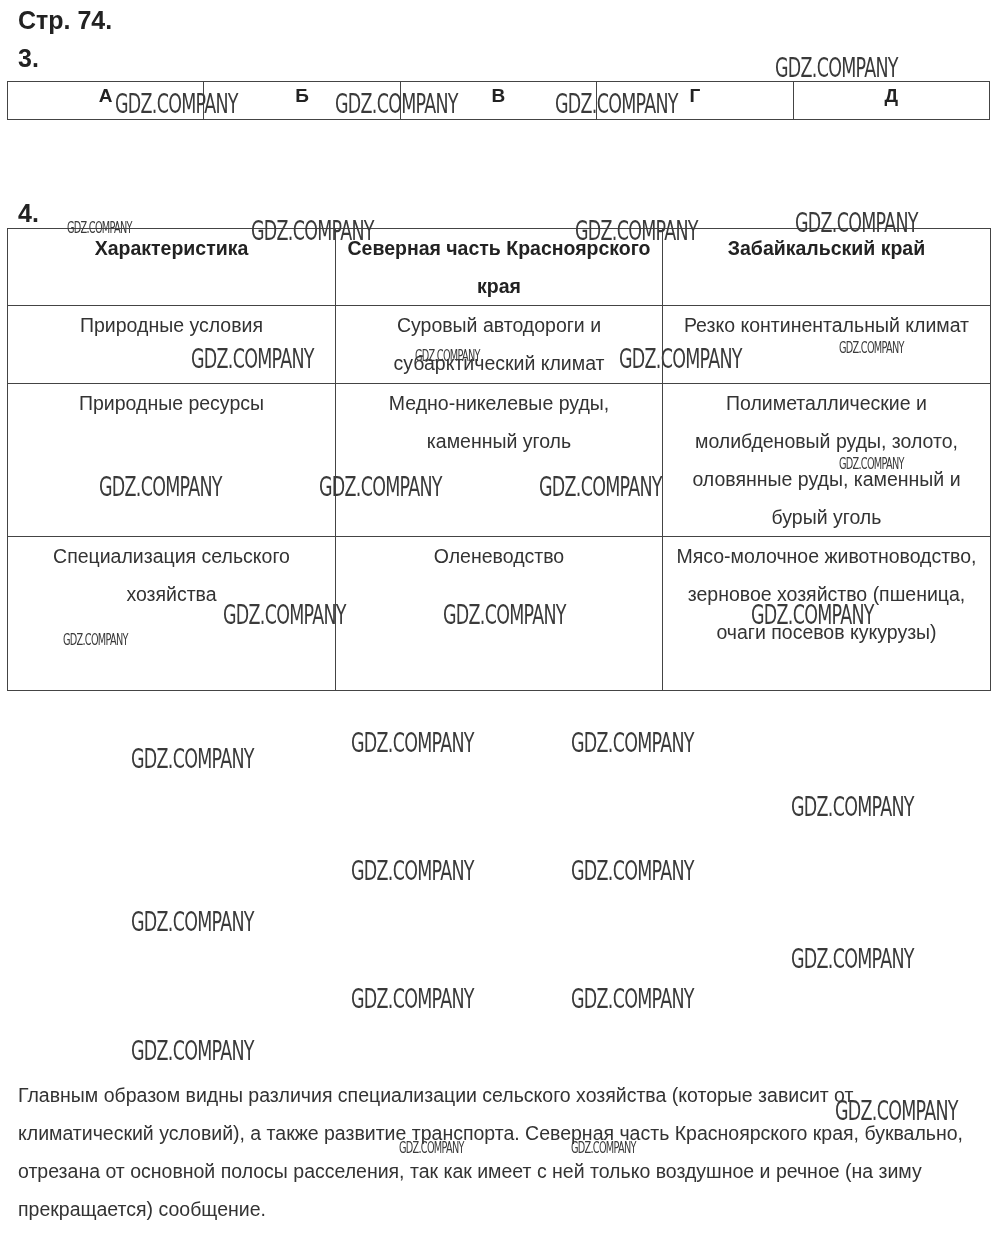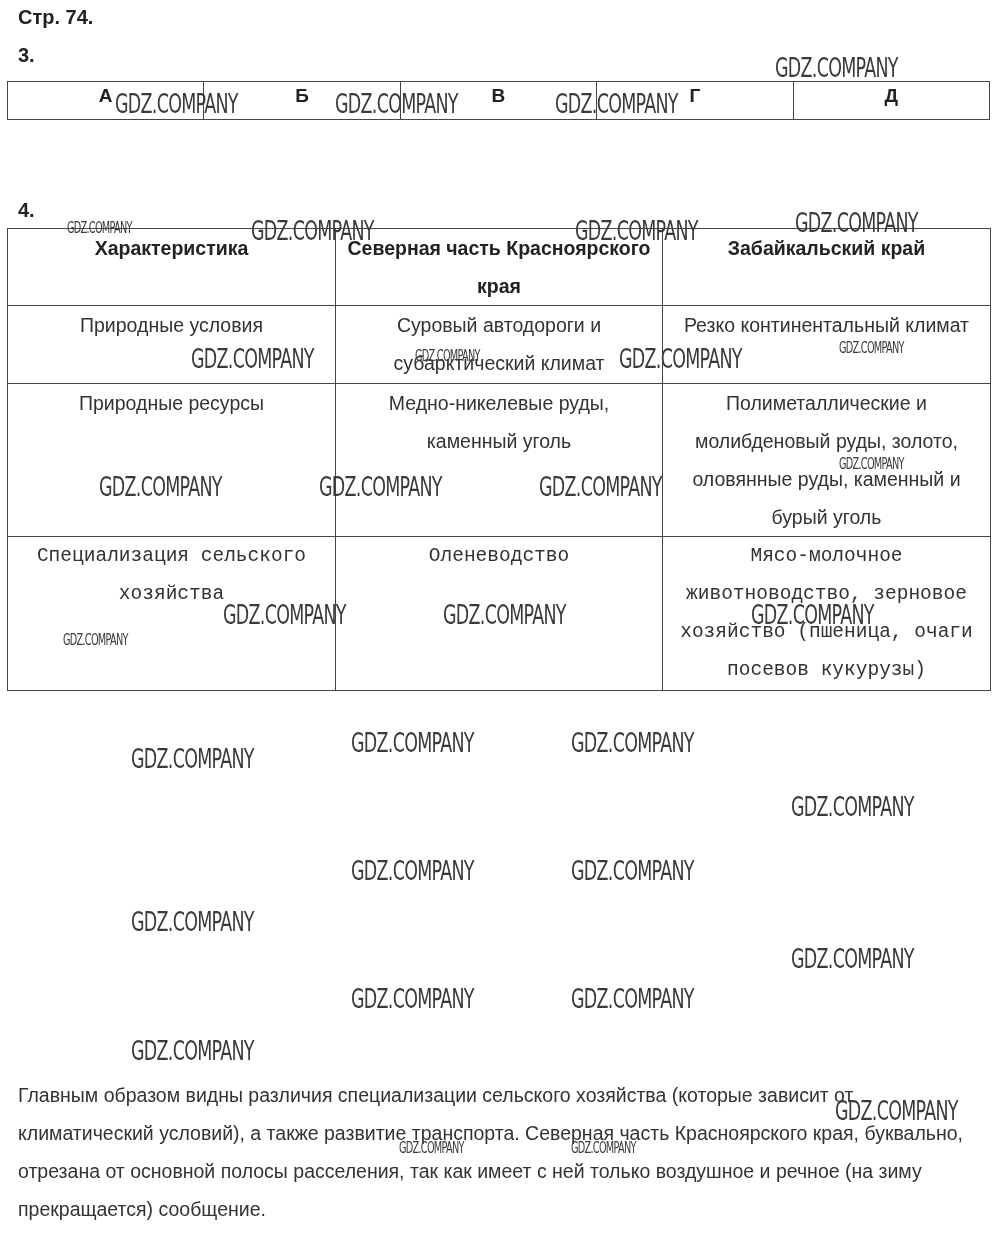--- a/index.html
+++ b/index.html
@@ -1,20 +1,20 @@
 <!DOCTYPE html>
 <html><head>
 <meta charset="utf-8">
 <style>
   html, body { margin: 0; padding: 0; background: #ffffff; }
   body {
     width: 1000px; height: 1233px; position: relative; overflow: hidden;
     font-family: "Liberation Sans", sans-serif; color: #333333;
   }
-  .heading { position: absolute; left: 18px; font-size: 20px; font-weight: bold; color: #222; }
+  .heading { position: absolute; left: 18px; font-size: 25px; font-weight: bold; color: #222; }
   #page-ref { top: 6px; }
   #task3-label { top: 44px; }
   #task4-label { top: 199px; }
 
   table { position: absolute; border-collapse: collapse; table-layout: fixed; }
   td { border: 1px solid #444; text-align: center; vertical-align: top; padding: 0; }
 
   #table3 { left: 7px; top: 81px; width: 983px; }
   #table3 td { width: 20%; }
   #table3 .hdr td { height: 37px; font-weight: bold; font-size: 19px; color: #222; line-height: 28px; }
@@ -23,21 +23,21 @@
   #table4 { left: 7px; top: 228px; width: 983px; }
   #table4 col.c1 { width: 328px; }
   #table4 col.c2 { width: 327px; }
   #table4 col.c3 { width: 328px; }
   #table4 td { font-size: 19.5px; line-height: 38px; padding: 0 6px; }
   #table4 .hdr td { font-weight: bold; color: #222; height: 76px; }
   #table4 tr.r1 td { height: 77px; }
   #table4 tr.r2 td { height: 152px; }
   #table4 tr.r3 td { height: 114px; }
   #table4 tr.r4 td { height: 115px; }
-  #table4 tr.r5 td { height: 153px; font-family: Liberation Mono, monospace; }
+  #table4 tr.r5 td { height: 153px; }
   #table4 tr.r6 td { height: 115px; }
 
   #conclusion {
     position: absolute; left: 18px; top: 1076px; width: 970px;
     font-size: 19.5px; line-height: 38px; margin: 0;
   }
 
   .wm {
     position: absolute; font-family: "DejaVu Sans Condensed", "DejaVu Sans", sans-serif;
     color: #3a3a3a; font-weight: 200; letter-spacing: -1px; white-space: nowrap;

